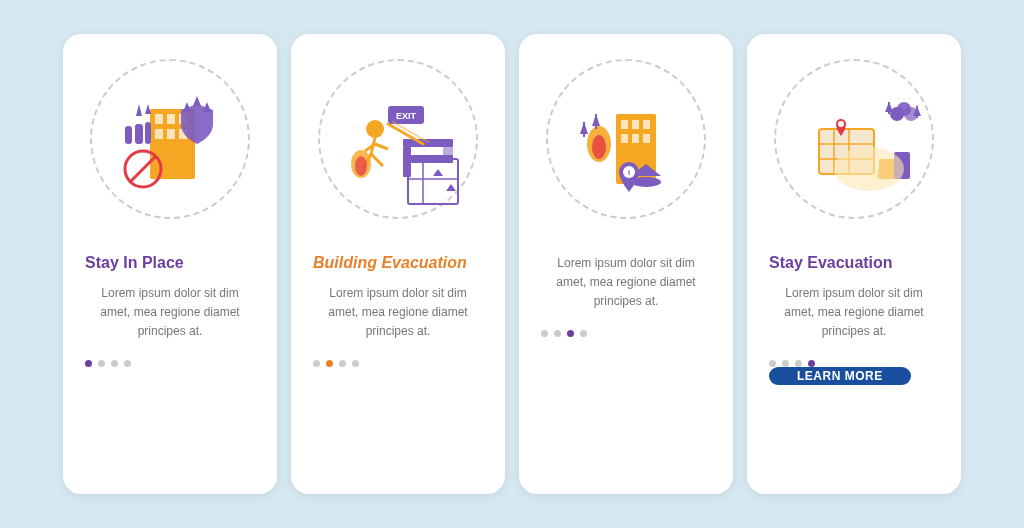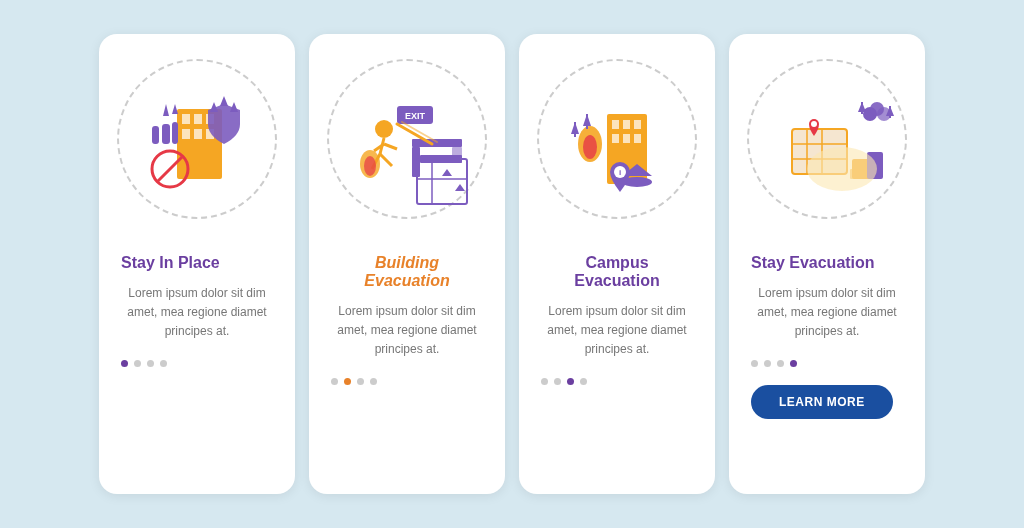--- a/index.html
+++ b/index.html
@@ -14,21 +14,21 @@
       overflow: hidden;
     }
     .cards-container {
       display: flex;
       gap: 14px;
       padding: 20px;
     }
     .card {
       background: #fff;
       border-radius: 18px;
-      width: 196px;
+      width: 214px;
       min-height: 460px;
       display: flex;
       flex-direction: column;
       align-items: center;
       padding: 0 0 22px 0;
       box-shadow: 0 2px 12px rgba(0,0,0,0.08);
       overflow: hidden;
     }
     .card-illustration {
       width: 100%;
@@ -84,25 +84,24 @@
     }
     .dot.active {
       background: #6b3fa0;
     }
     .dot.active-orange { background: #e8822a; }
     .learn-more-btn {
       background: #1a4fa0;
       color: #fff;
       border: none;
       border-radius: 22px;
-      padding: 10px 28px;
+      padding: 2px 28px;
       font-size: 12px;
       font-weight: 700;
       cursor: pointer;
-      margin-top: 18px;
       letter-spacing: 0.5px;
     }
 
     
     .illus-svg {
       position: relative;
       z-index: 2;
     }
   </style>
 </head>
@@ -221,21 +220,20 @@
         <circle cx="88" cy="118" r="6" fill="white"></circle>
         <text x="88" y="121" text-anchor="middle" font-size="8" fill="#7c5cbf" font-weight="bold">i</text>
 
         <polygon points="55,60 51,72 59,72" fill="#7c5cbf"></polygon>
         <polygon points="43,68 39,80 47,80" fill="#7c5cbf"></polygon>
         <line x1="55" y1="60" x2="55" y2="75" stroke="#7c5cbf" stroke-width="2"></line>
         <line x1="43" y1="68" x2="43" y2="83" stroke="#7c5cbf" stroke-width="2"></line>
       </svg>
     </div>
     <div class="card-content">
-      <div class="card-title purple">Campus Evacuation</div>
       <div class="card-body">Lorem ipsum dolor sit dim amet, mea regione diamet principes at.</div>
       <div class="card-dots">
         <div class="dot"></div>
         <div class="dot"></div>
         <div class="dot active"></div>
         <div class="dot"></div>
       </div>
     </div>
   </div>
 

